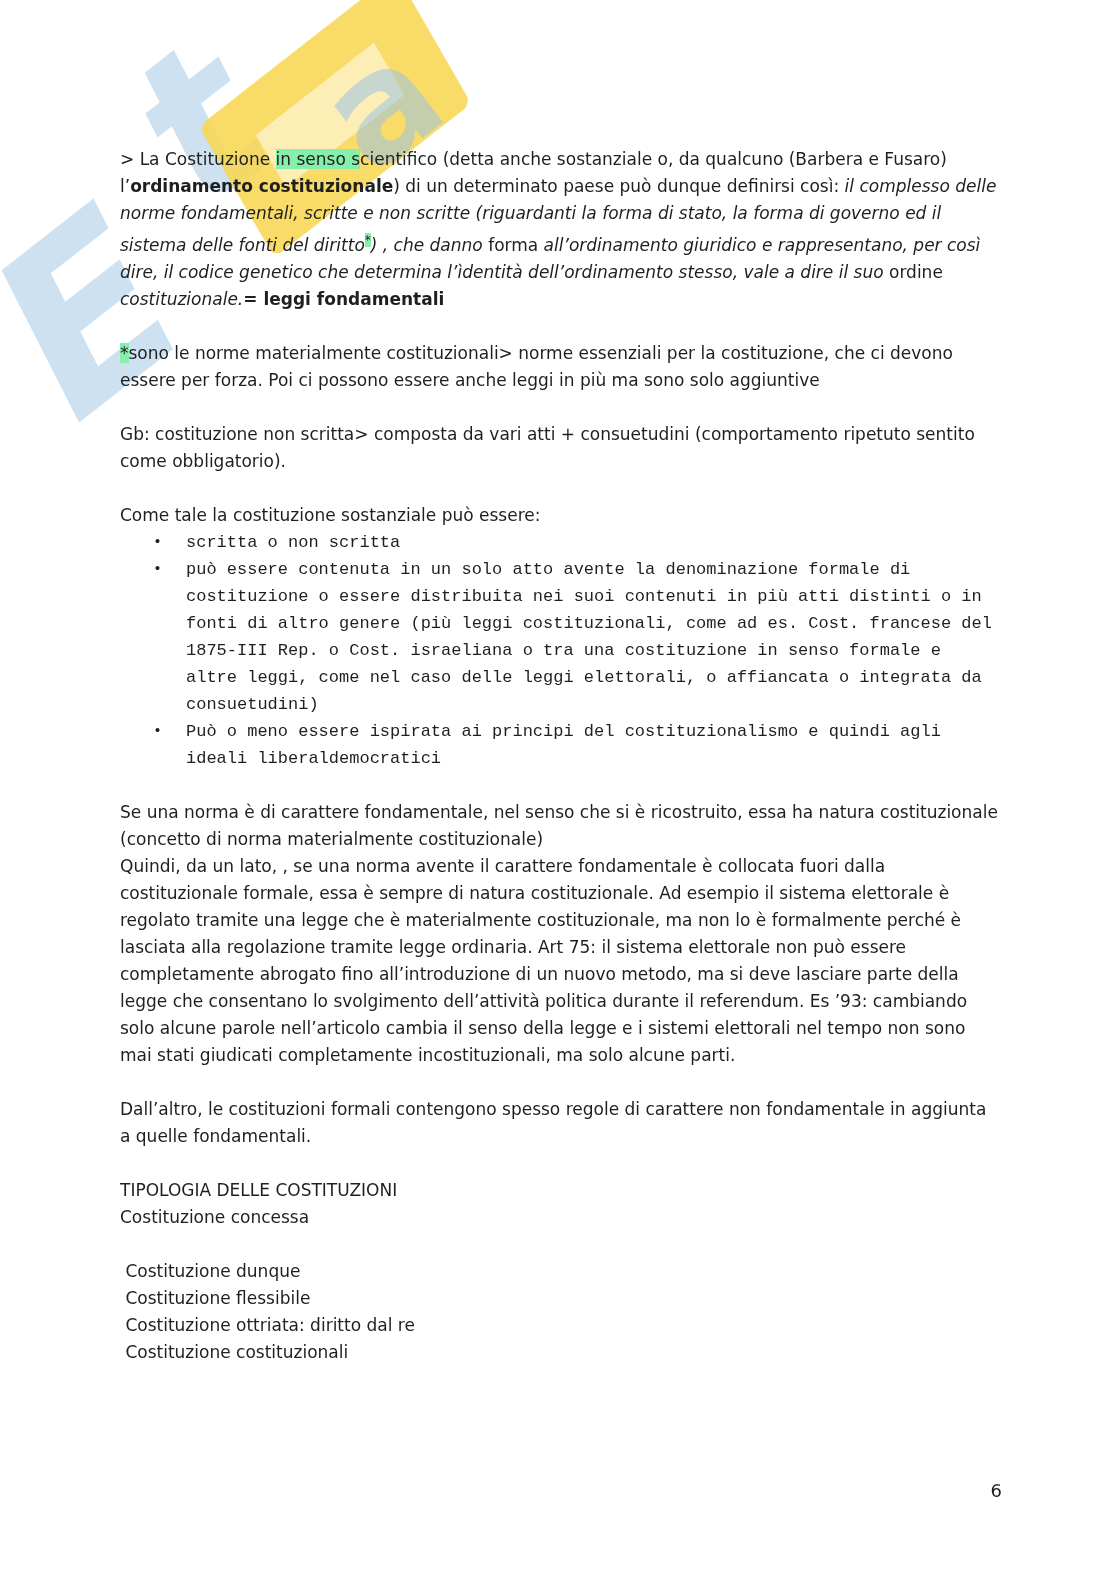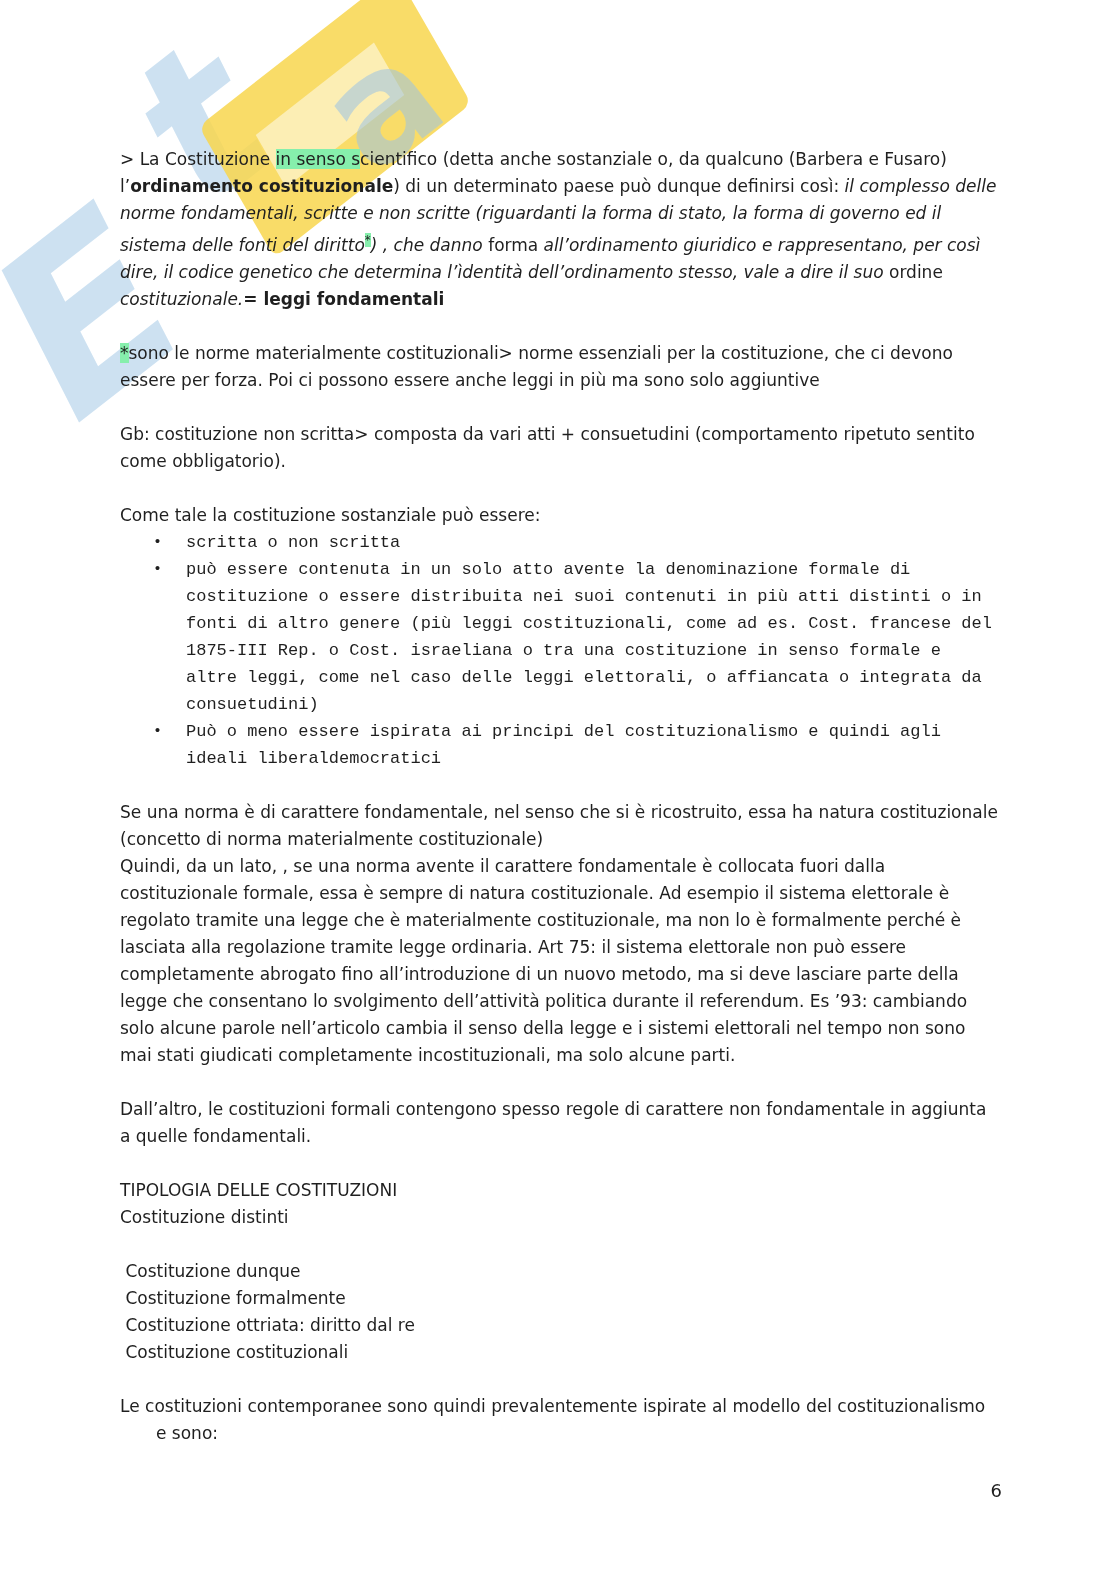--- a/index.html
+++ b/index.html
@@ -92,19 +92,18 @@
       <p class="para"><span class="run hl">*</span><span class="run">sono le norme materialmente costituzionali&gt; norme essenziali per la costituzione, che ci devono essere per forza. Poi ci possono essere anche leggi in più ma sono solo aggiuntive</span></p>
       <p class="para"><span class="run">Gb: costituzione non scritta&gt; composta da vari atti + consuetudini (comportamento ripetuto sentito come obbligatorio).</span></p>
       <p class="para tight"><span class="run">Come tale la costituzione sostanziale può essere:</span></p>
       <ul class="bullets">
         <li><span class="run"> scritta o non scritta</span></li>
         <li><span class="run">può essere contenuta in un solo atto avente la denominazione formale di costituzione o essere distribuita nei suoi contenuti in più atti distinti o in fonti di altro genere (più leggi costituzionali, come ad es. Cost. francese del 1875-III Rep. o Cost. israeliana o tra una costituzione in senso formale e altre leggi, come nel caso delle leggi elettorali,  o affiancata o integrata da consuetudini)</span></li>
         <li><span class="run">Può o meno essere ispirata ai principi del costituzionalismo e quindi agli ideali liberaldemocratici</span></li>
       </ul>
       <p class="para"><span class="run">Se una norma è di carattere fondamentale, nel senso che si è ricostruito, essa ha natura costituzionale (concetto di norma materialmente costituzionale)</span><br><span class="run">Quindi, da un lato, , se una norma avente il carattere fondamentale è collocata fuori dalla costituzionale formale, essa è sempre di natura costituzionale. Ad esempio il sistema elettorale è regolato tramite una legge che è materialmente costituzionale, ma non lo è formalmente perché è lasciata alla regolazione tramite legge ordinaria. Art 75: il sistema elettorale non può essere completamente abrogato fino all’introduzione di un nuovo metodo, ma si deve lasciare parte della legge che consentano lo svolgimento dell’attività politica durante il referendum. Es ’93: cambiando solo alcune parole nell’articolo cambia il senso della legge e i sistemi elettorali nel tempo non sono mai stati giudicati completamente incostituzionali, ma solo alcune parti.</span></p>
       <p class="para"><span class="run">Dall’altro, le costituzioni formali contengono spesso regole di carattere non fondamentale in aggiunta a quelle fondamentali.</span></p>
-      <p class="para lines"><span>TIPOLOGIA DELLE COSTITUZIONI</span><br><span>Costituzione distinti</span><br><br><span> Costituzione dunque</span><br><span> Costituzione formalmente</span><br><span> Costituzione ottriata: diritto dal re</span><br><span> Costituzione costituzionali</span></p>
-      <p class="para tight hang"><span class="run">Le costituzioni contemporanee sono quindi prevalentemente ispirate al modello del costituzionalismo e sono:</span></p>
+      <p class="para lines"><span>TIPOLOGIA DELLE COSTITUZIONI</span><br><span>Costituzione concessa</span><br><br><span> Costituzione dunque</span><br><span> Costituzione flessibile</span><br><span> Costituzione ottriata: diritto dal re</span><br><span> Costituzione costituzionali</span></p>
     </div>
 
   <div class="page-number">6</div>
 
 </div>
 
 </body></html>

